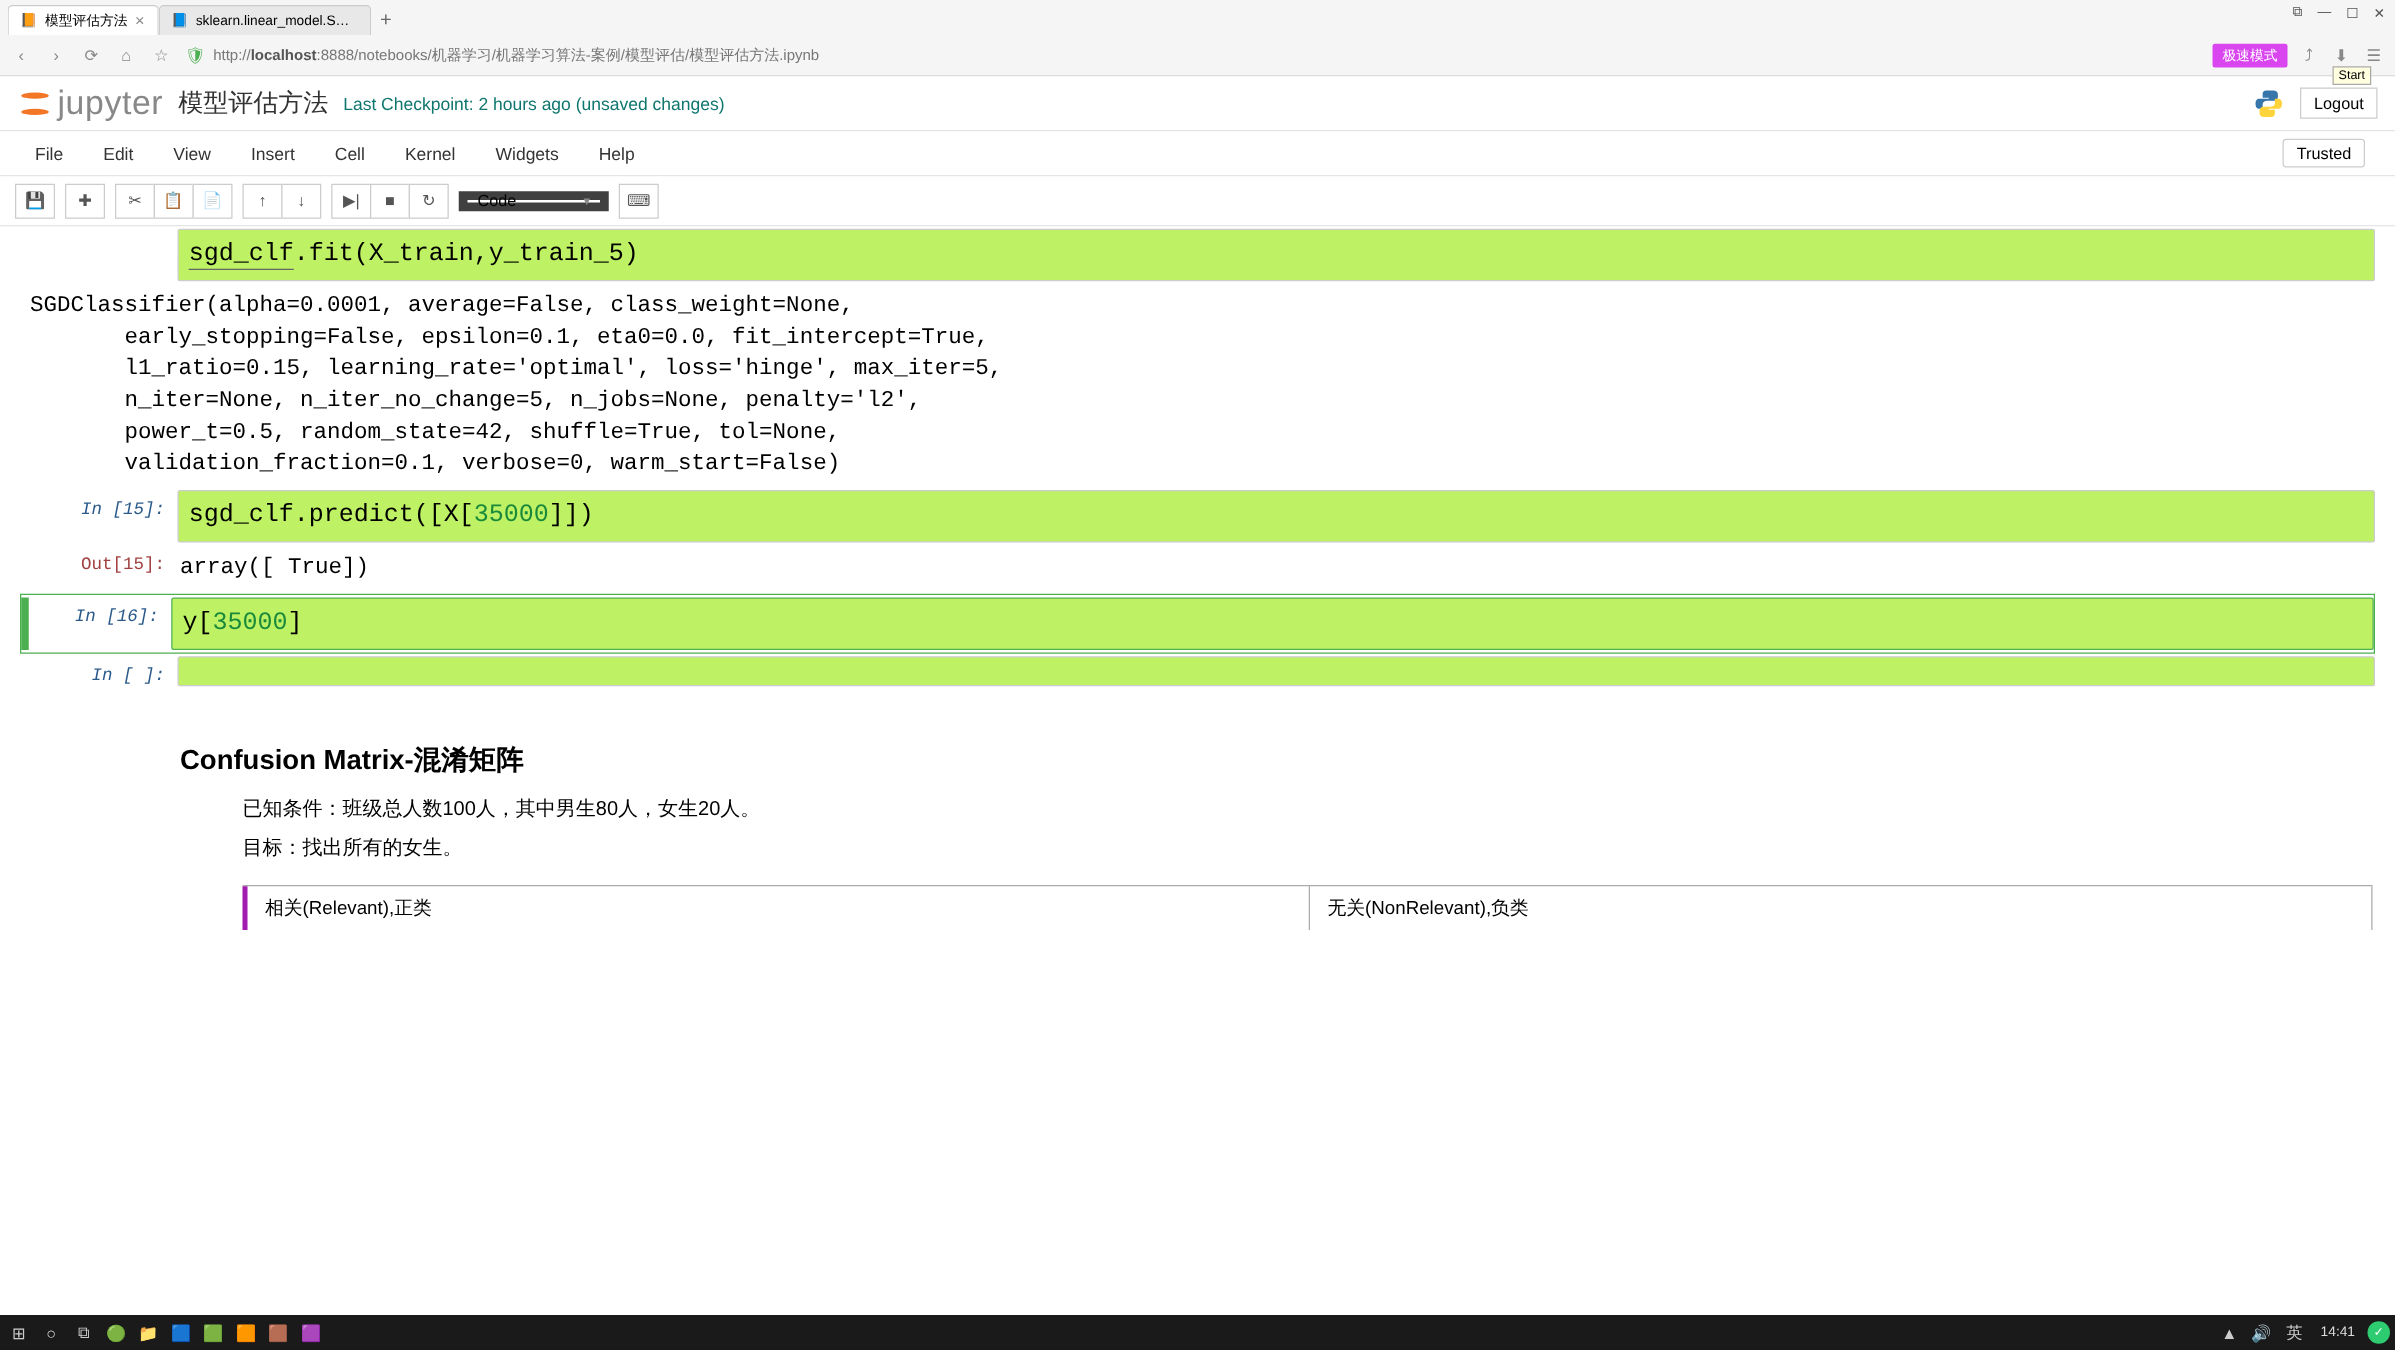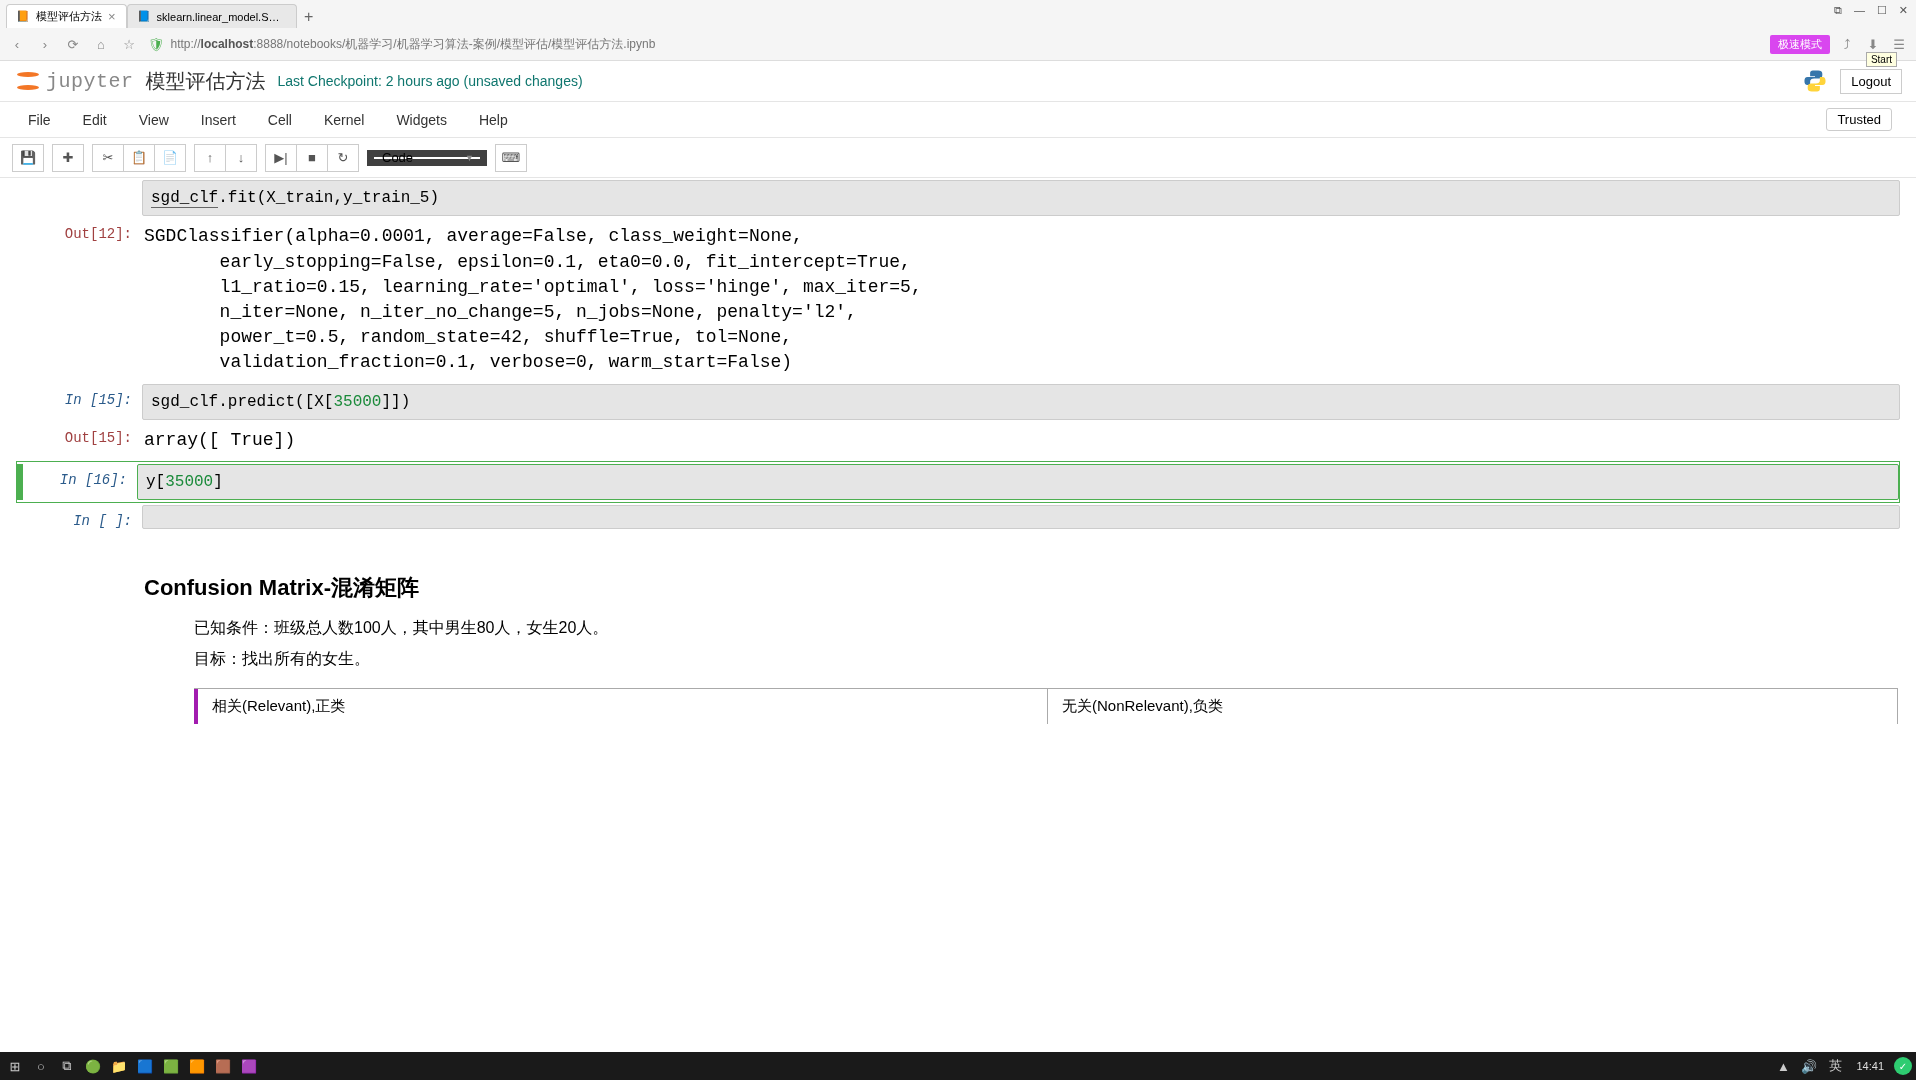--- a/index.html
+++ b/index.html
@@ -19,21 +19,21 @@
 .url-area { flex: 1; display: flex; align-items: center; gap: 6px; }
 .secure-icon { color: #4caf50; font-size: 13px; }
 .url { color: #777; font-size: 12px; }
 .url .host { font-weight: bold; color: #555; }
 .right-controls { display: flex; align-items: center; gap: 8px; }
 .green-btn { background: #d946ef; color: #fff; padding: 2px 8px; font-size: 11px; border-radius: 2px; }
 .window-controls { position: absolute; top: 4px; right: 8px; display: flex; gap: 12px; font-size: 11px; color: #555; }
 
 
 .jupyter-header { display: flex; align-items: center; padding: 6px 14px; gap: 12px; border-bottom: 1px solid #e5e5e5; }
-.jupyter-logo { display: flex; align-items: center; gap: 4px; font-size: 20px; color: #888; font-family: Liberation Mono, monospace; letter-spacing: 0.5px; }
+.jupyter-logo { display: flex; align-items: center; gap: 4px; font-size: 27px; color: #888; font-family: Liberation Sans, sans-serif; letter-spacing: 0.5px; }
 .logo-circle { width: 28px; height: 28px; position: relative; }
 .logo-circle::before, .logo-circle::after { content: ''; position: absolute; left: 3px; width: 22px; height: 5px; border-radius: 50%; background: #f37626; }
 .logo-circle::before { top: 5px; }
 .logo-circle::after { bottom: 5px; }
 .notebook-title { font-size: 20px; color: #333; font-weight: normal; }
 .checkpoint { color: #0f766e; font-size: 14px; }
 .header-spacer { flex: 1; }
 .python-logo { width: 26px; height: 26px; }
 .logout-btn { border: 1px solid #ccc; padding: 4px 10px; font-size: 13px; background: #fff; position: relative; }
 .start-tip { position: absolute; top: -18px; right: 4px; font-size: 10px; border: 1px solid #aaa; background: #ffffe0; padding: 1px 4px; }
@@ -55,21 +55,21 @@
 
 .notebook { padding: 0 16px 40px; overflow-y: auto; height: calc(100vh - 28px - 32px - 46px - 36px - 40px - 28px); }
 .cell-wrap { display: flex; margin: 2px 0; }
 .cell-wrap.selected { border: 1px solid #4caf50; padding: 2px 0; }
 .cell-wrap.selected .sidebar-strip { background: #4caf50; }
 .sidebar-strip { width: 6px; }
 .prompt-col { width: 120px; text-align: right; padding-right: 10px; font-family: "Courier New", monospace; font-size: 14px; color: #888; padding-top: 8px; flex-shrink: 0; }
 .prompt-in { color: #2a5a8a; font-style: italic; }
 .prompt-out { color: #a04040; }
 .content-col { flex: 1; }
-.code-area { border: 1px solid #ccc; border-radius: 2px; padding: 6px 8px; font-family: "Courier New", monospace; font-size: 16px; background: #e5e5e5; white-space: pre; line-height: 1.4; }
+.code-area { border: 1px solid #ccc; border-radius: 2px; padding: 6px 8px; font-family: "Courier New", monospace; font-size: 20px; background: #bef264; white-space: pre; line-height: 1.4; }
 .output-area { padding: 6px 8px 6px 2px; font-family: "Courier New", monospace; font-size: 18px; white-space: pre; line-height: 1.4; }
 .markdown-area { padding: 8px 2px; }
 .markdown-area h3 { font-size: 22px; font-weight: bold; margin: 16px 0 10px; }
 .markdown-area p { font-size: 16px; line-height: 1.9; }
 .md-sub { padding-left: 50px; }
 .table-stub { margin-top: 14px; border-top: 1px solid #aaa; display: flex; }
 .table-stub > div { flex: 1; padding: 8px 14px; font-size: 15px; border-right: 1px solid #aaa; }
 
 
 .cm-var { color: #000; }
@@ -191,21 +191,20 @@
 
   <div class="cell-wrap">
     <div class="sidebar-strip"></div>
     <div class="prompt-col"></div>
     <div class="content-col">
       <div class="code-area"><span class="cm-var" style="border-bottom:1px solid #666;">sgd_clf</span>.fit(X_train,y_train_5)</div>
     </div>
   </div>
   <div class="cell-wrap">
     <div class="sidebar-strip"></div>
-    <div class="prompt-col prompt-out">Out[12]:</div>
     <div class="content-col">
       <div class="output-area">SGDClassifier(alpha=0.0001, average=False, class_weight=None,
        early_stopping=False, epsilon=0.1, eta0=0.0, fit_intercept=True,
        l1_ratio=0.15, learning_rate='optimal', loss='hinge', max_iter=5,
        n_iter=None, n_iter_no_change=5, n_jobs=None, penalty='l2',
        power_t=0.5, random_state=42, shuffle=True, tol=None,
        validation_fraction=0.1, verbose=0, warm_start=False)</div>
     </div>
   </div>
 

